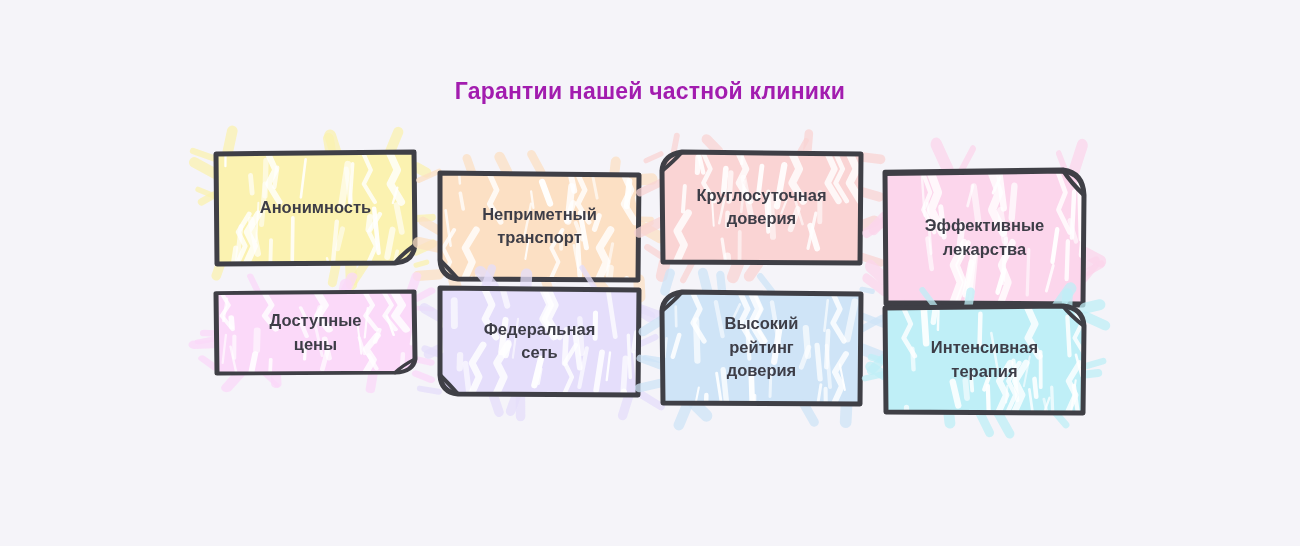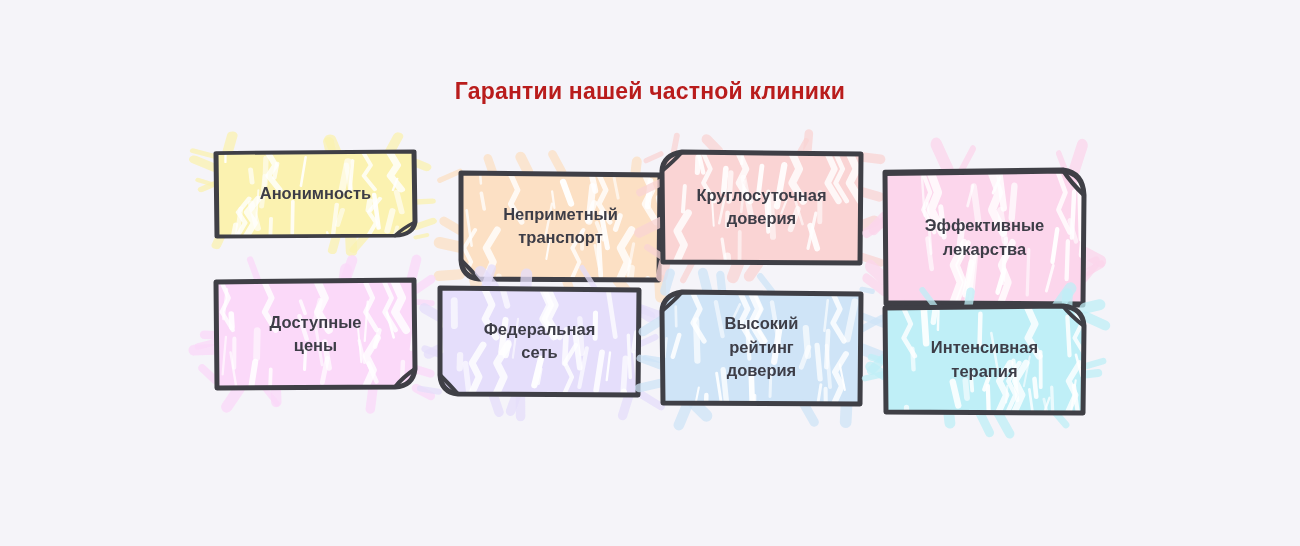--- a/index.html
+++ b/index.html
@@ -22,21 +22,21 @@
   }
 
   .title {
     position: absolute;
     left: 0;
     top: 78px;
     width: 1300px;
     text-align: center;
     font-size: 23px;
     font-weight: bold;
-    color: #b91c1c;
+    color: #a21caf;
     letter-spacing: 0.2px;
   }
 
   .card {
     position: absolute;
     box-sizing: border-box;
   }
 
   .card svg {
     position: absolute;
@@ -67,21 +67,21 @@
   }
 </style>
 </head>
 <body style="background: rgb(245, 244, 249);">
 
 <div id="infographic">
 
   <div class="title">Гарантии нашей частной клиники</div>
 
   <div id="cards-layer">
-      <div class="card" style="left: 213px; top: 150px; width: 205px; height: 88px;">
+      <div class="card" style="left: 213px; top: 150px; width: 205px; height: 116px;">
         <svg viewBox="0 0 205 116" preserveAspectRatio="none">
           <defs>
             <clipPath id="clip-anonymity">
               <path d="M3,4 L201,2 L202,95 Q200,112 182,113 L4,114 Z"></path>
             </clipPath>
           </defs>
           <path d="M3,4 L201,2 L202,95 Q200,112 182,113 L4,114 Z" fill="#fbf2b0"></path>
           <g>
             <line x1="122.39649136550725" y1="2" x2="117.17737586982548" y2="-14.507503986358643" stroke="#fbf2b0" stroke-width="11.909643292427063" stroke-linecap="round" opacity="0.75"></line>
             <line x1="137.798011302948" y1="114" x2="138.55728769302368" y2="134.43872261047363" stroke="#fbf2b0" stroke-width="11.407286167144775" stroke-linecap="round" opacity="0.75"></line>
@@ -133,21 +133,21 @@
             <polyline points="148.808002024889,0 157.808002024889,20 150.808002024889,34 161.808002024889,52" fill="none" stroke="#ffffff" stroke-width="4.237421035766602" stroke-linecap="round" stroke-linejoin="round" opacity="0.8"></polyline>
             <polyline points="23.173102289438248,116 32.17310228943825,96 25.173102289438248,82 36.17310228943825,64" fill="none" stroke="#ffffff" stroke-width="4.881718397140503" stroke-linecap="round" stroke-linejoin="round" opacity="0.8"></polyline>
             <polyline points="53.378535360097885,0 62.378535360097885,20 55.378535360097885,34 66.37853536009789,52" fill="none" stroke="#ffffff" stroke-width="6.22732400894165" stroke-linecap="round" stroke-linejoin="round" opacity="0.8"></polyline>
             <polyline points="175.35958349704742,0 184.35958349704742,20 177.35958349704742,34 188.35958349704742,52" fill="none" stroke="#ffffff" stroke-width="7.441093921661377" stroke-linecap="round" stroke-linejoin="round" opacity="0.8"></polyline>
           </g>
           <path d="M3,4 L201,2 L202,95 Q200,112 182,113 L4,114 Z" fill="none" stroke="#3f3f46" stroke-width="5" stroke-linejoin="round" stroke-linecap="round"></path>
           <path d="M182,113 Q190,103 202,95" fill="none" stroke="#3f3f46" stroke-width="4" stroke-linecap="round"></path>
         </svg>
         <div class="card-label">Анонимность</div>
       </div>
-      <div class="card" style="left: 458px; top: 170px; width: 205px; height: 112px; text-decoration: underline;">
+      <div class="card" style="left: 437px; top: 170px; width: 205px; height: 112px; text-decoration: underline;">
         <svg viewBox="0 0 205 112" preserveAspectRatio="none">
           <defs>
             <clipPath id="clip-discreet-transport">
               <path d="M3,3 L202,5 L201,110 L21,109 Q4,107 3,90 Z"></path>
             </clipPath>
           </defs>
           <path d="M3,3 L202,5 L201,110 L21,109 Q4,107 3,90 Z" fill="#fce0c4"></path>
           <g>
             <line x1="104.04713928699493" y1="2" x2="94.45104825496674" y2="-15.730422854423523" stroke="#fce0c4" stroke-width="8.589157581329346" stroke-linecap="round" opacity="0.75"></line>
             <line x1="108.48308324813843" y1="110" x2="115.63955736160278" y2="131.84119606018066" stroke="#fce0c4" stroke-width="9.341965198516846" stroke-linecap="round" opacity="0.75"></line>
@@ -334,21 +334,21 @@
             <polyline points="108.05080115795135,0 117.05080115795135,20 110.05080115795135,34 121.05080115795135,52" fill="none" stroke="#ffffff" stroke-width="7.9664435386657715" stroke-linecap="round" stroke-linejoin="round" opacity="0.8"></polyline>
             <polyline points="69.15926933288574,113 78.15926933288574,93 71.15926933288574,79 82.15926933288574,61" fill="none" stroke="#ffffff" stroke-width="6.835304260253906" stroke-linecap="round" stroke-linejoin="round" opacity="0.8"></polyline>
             <polyline points="174.43737030029297,0 183.43737030029297,20 176.43737030029297,34 187.43737030029297,52" fill="none" stroke="#ffffff" stroke-width="4.5778045654296875" stroke-linecap="round" stroke-linejoin="round" opacity="0.8"></polyline>
           </g>
           <path d="M3,4 L181,2 Q201,4 202,22 L201,111 L4,110 Z" fill="none" stroke="#3f3f46" stroke-width="5" stroke-linejoin="round" stroke-linecap="round"></path>
           <path d="M181,2 Q189,12 202,22" fill="none" stroke="#3f3f46" stroke-width="4" stroke-linecap="round"></path>
         </svg>
         <div class="card-label">Эффективные
 лекарства</div>
       </div>
-      <div class="card" style="left: 213px; top: 278px; width: 205px; height: 112px; text-decoration: underline;">
+      <div class="card" style="left: 213px; top: 290px; width: 205px; height: 85px; text-decoration: underline;">
         <svg viewBox="0 0 205 112" preserveAspectRatio="none">
           <defs>
             <clipPath id="clip-affordable-prices">
               <path d="M3,4 L201,2 L202,91 Q200,108 182,109 L4,110 Z"></path>
             </clipPath>
           </defs>
           <path d="M3,4 L201,2 L202,91 Q200,108 182,109 L4,110 Z" fill="#fbd9f9"></path>
           <g>
             <line x1="132.34201088547707" y1="2" x2="139.13765731453896" y2="-17.738348484039307" stroke="#fbd9f9" stroke-width="10.40171492099762" stroke-linecap="round" opacity="0.75"></line>
             <line x1="160.0430291891098" y1="110" x2="157.3369780778885" y2="131.0853409767151" stroke="#fbd9f9" stroke-width="9.566542267799377" stroke-linecap="round" opacity="0.75"></line>

